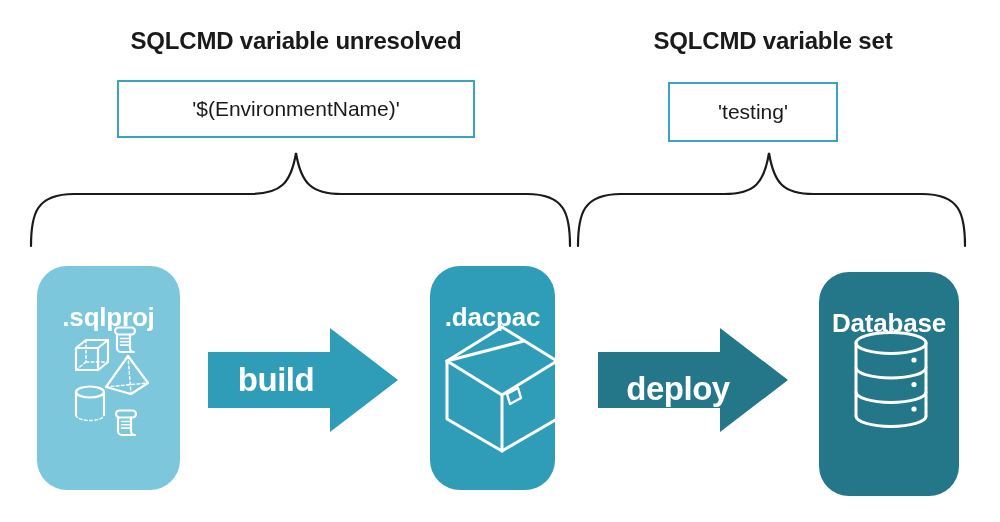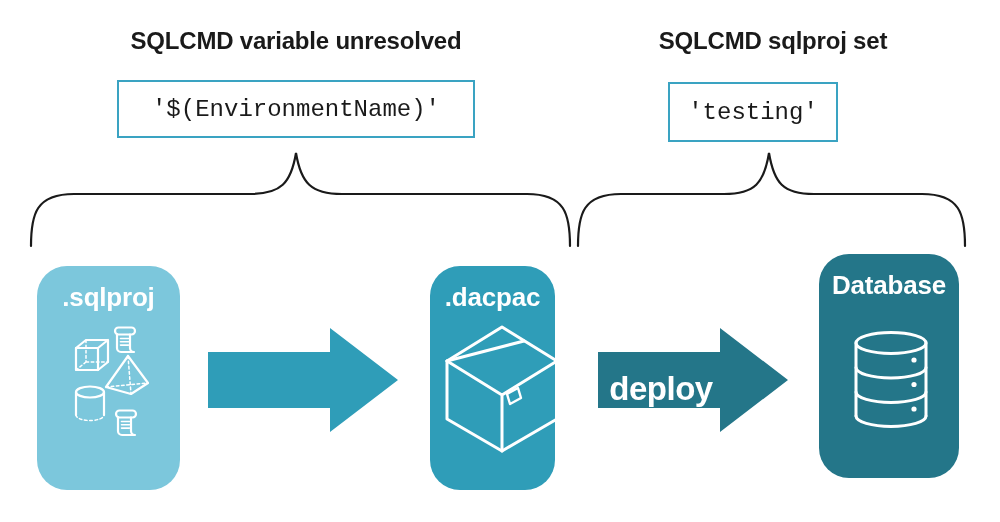--- a/index.html
+++ b/index.html
@@ -11,50 +11,51 @@
   .heading{
     color:var(--text,#1a1a1a);font-size:24px;font-weight:700;text-align:center;
     letter-spacing:-0.2px;
   }
   .codebox{
     border:2px solid var(--code-box-border,#3aa3c2);
     display:flex;align-items:center;justify-content:center;
     background:#fff;box-sizing:border-box;
   }
   .codebox span{
-    font-family:Liberation Mono, monospace;
-    font-size:24px;color:var(--text,#1a1a1a);white-space:pre;text-align:center;
+    font-family:Liberation Sans, sans-serif;
+    font-size:21px;color:var(--text,#1a1a1a);white-space:pre;text-align:center;
   }
   .card{
     border-radius:30px;box-sizing:border-box;text-align:center;
   }
   .card .card-label{
     color:#fff;font-size:26px;font-weight:700;display:block;padding-top:16px;
     letter-spacing:-0.2px;
+    margin-top:20px;
   }
   .card-sqlproj{background:var(--stage-sqlproj,#7cc7dc);}
   .card-dacpac{background:var(--stage-dacpac,#2f9db8);}
   .card-database{background:var(--stage-database,#247689);}
   .arrow-label{
     color:#fff;font-size:33px;font-weight:700;display:flex;
     align-items:center;justify-content:center;letter-spacing:-0.5px;
   }
   svg{display:block;}
   .brace-path{stroke:var(--brace,#1a1a1a);stroke-width:2.2;fill:none;stroke-linecap:round;}
   .wicon{stroke:var(--icon,#ffffff);fill:none;stroke-linecap:round;stroke-linejoin:round;}
   .arrow-build{fill:var(--arrow-build,#2f9db8);}
   .arrow-deploy{fill:var(--arrow-deploy,#247689);}
 </style>
 </head>
 <body>
 
 <div class="canvas">
 
   <div class="abs heading" style="left:96px;top:27px;width:400px;">SQLCMD variable unresolved</div>
-  <div class="abs heading" style="left:573px;top:27px;width:400px;">SQLCMD sqlproj set</div>
+  <div class="abs heading" style="left:573px;top:27px;width:400px;">SQLCMD variable set</div>
 
   <div class="abs codebox" style="left:117px;top:80px;width:358px;height:58px;">
     <span>'$(EnvironmentName)'</span>
   </div>
   <div class="abs codebox" style="left:668px;top:82px;width:170px;height:60px;">
     <span>'testing'</span>
   </div>
 
   <svg class="abs" style="left:0;top:0;" width="1000" height="522" viewBox="0 0 1000 522">
     <path class="brace-path" d="M31 246 C31 214, 36 194, 74 194 L250 194 C281 194, 291 183, 296 153
@@ -94,39 +95,40 @@
     <g class="wicon" stroke-width="2.2" transform="translate(63,90)">
       <rect x="3" y="0.5" width="20" height="7" rx="3.5"></rect>
       <path d="M5 7.5 V21 a4 4 0 0 0 4 4 h13 a4 4 0 0 1 -4 -4 V7.5"></path>
       <path d="M8.5 11.5 h8 M8.5 14.8 h8 M8.5 18.1 h8" stroke-width="1.6"></path>
     </g>
   </svg>
 
   <svg class="abs" style="left:208px;top:328px;" width="190" height="104" viewBox="0 0 190 104">
     <polygon class="arrow-build" points="0,24 122,24 122,0 190,52 122,104 122,80 0,80"></polygon>
   </svg>
+  <div class="abs arrow-label" style="left:214px;top:352px;width:124px;height:56px;">build</div>
 
   <div class="abs card card-dacpac" style="left:430px;top:266px;width:125px;height:224px;">
     <span class="card-label">.dacpac</span>
   </div>
   <svg class="abs" style="left:443px;top:325px;" width="118" height="130" viewBox="0 0 118 130">
     <g class="wicon" stroke-width="3">
       <path d="M59 2 L114 36 L114 94 L59 126 L4 94 L4 36 Z"></path>
       <path d="M4 36 L59 70 L114 36 M59 70 L59 126"></path>
       <path d="M4 36 L81 16"></path>
       <path d="M64 69 L75 63 L78 73 L67 79 Z" stroke-width="2.4"></path>
     </g>
   </svg>
 
   <svg class="abs" style="left:598px;top:328px;" width="190" height="104" viewBox="0 0 190 104">
     <polygon class="arrow-deploy" points="0,24 122,24 122,0 190,52 122,104 122,80 0,80"></polygon>
   </svg>
-  <div class="abs arrow-label" style="left:599px;top:352px;width:124px;height:74px;">deploy</div>
+  <div class="abs arrow-label" style="left:616px;top:352px;width:124px;height:74px;">deploy</div>
 
-  <div class="abs card card-database" style="left:819px;top:254px;width:140px;height:224px;">
+  <div class="abs card card-database" style="left:819px;top:272px;width:140px;height:224px;">
     <span class="card-label">Database</span>
   </div>
   <svg class="abs" style="left:853px;top:331px;" width="76" height="98" viewBox="0 0 76 98">
     <g class="wicon" stroke-width="3">
       <ellipse cx="38" cy="12" rx="35" ry="10.5"></ellipse>
       <path d="M3 12 V85 M73 12 V85"></path>
       <path d="M3 85 A35 10.5 0 0 0 73 85"></path>
       <path d="M3 36.5 A35 10.5 0 0 0 73 36.5"></path>
       <path d="M3 61 A35 10.5 0 0 0 73 61"></path>
     </g>

